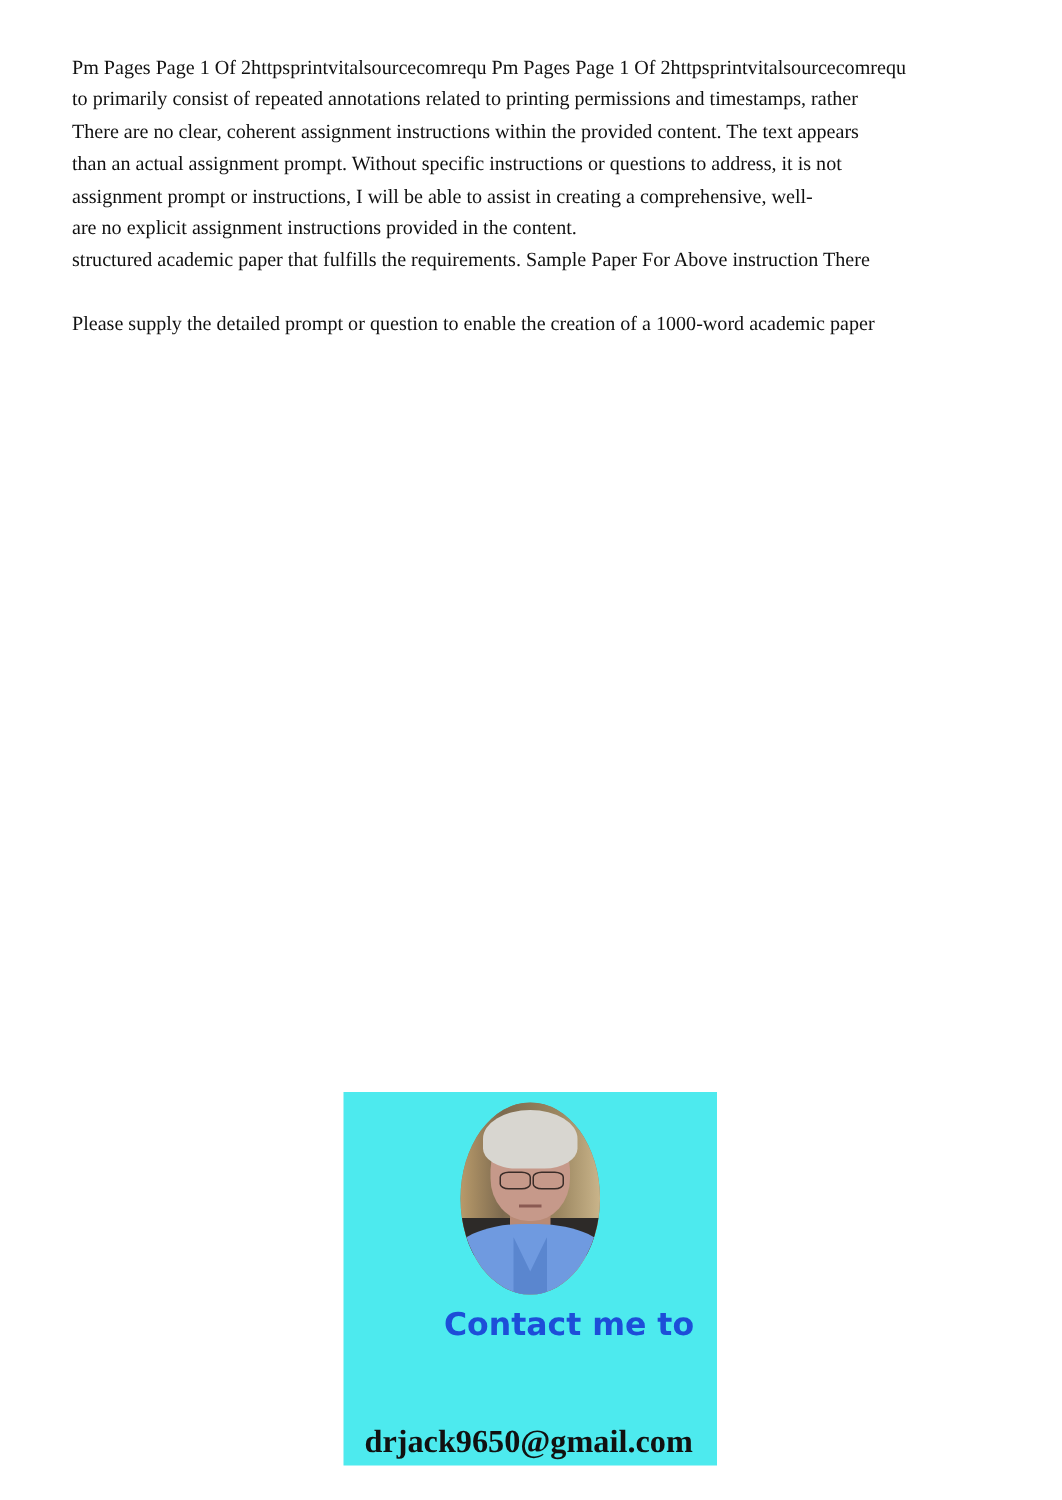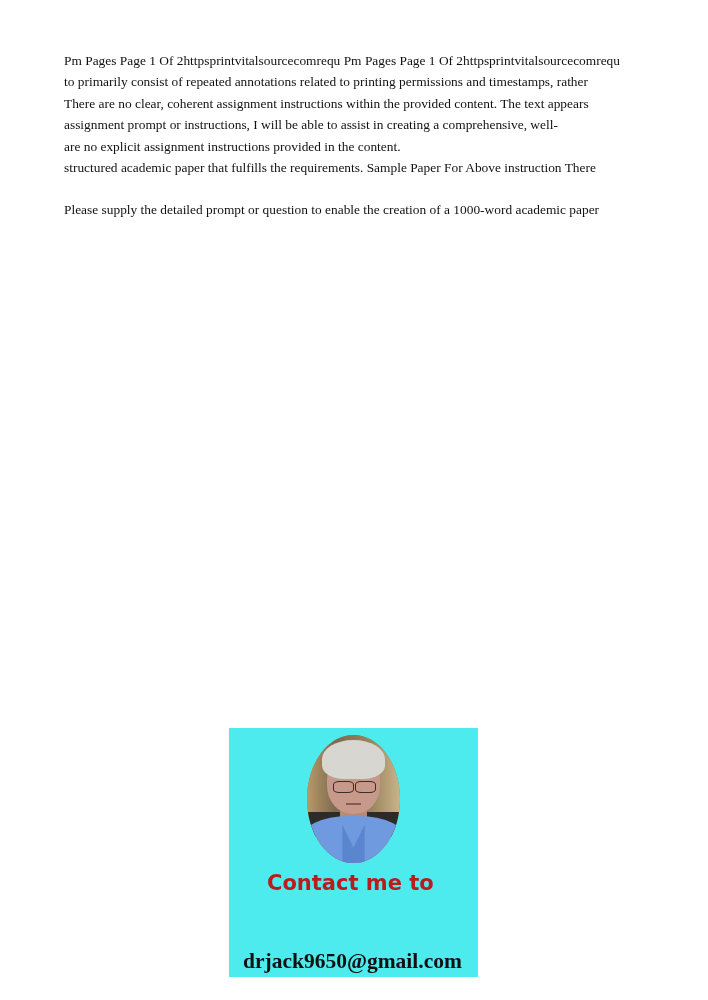--- a/index.html
+++ b/index.html
@@ -17,21 +17,21 @@
     }
     .doc {
       position: absolute;
       left: 48px;
       top: 34px;
       width: 620px;
     }
     .para {
       font-size: 13.4px;
       line-height: 21.4px;
-      margin: 16px;
+      margin: 0;
       white-space: nowrap;
     }
     .para .line { display: block; }
     .para + .para { margin-top: 21px; }
 
     .promo {
       position: absolute;
       left: 229px;
       top: 728px;
       width: 249px;
@@ -94,21 +94,22 @@
 
     .promo .cta {
       position: absolute;
       left: 0;
       right: 0;
       top: 140px;
       font-family: "DejaVu Sans", "Liberation Sans", sans-serif;
       font-weight: bold;
       font-size: 21px;
       line-height: 31px;
-      color: #b91c1c;
+      color: #1d4ed8;
+      padding-left: 29px;
     }
     .promo .cta .l1 { display: block; padding-left: 38px; }
     .promo .cta .l2 { display: block; padding-left: 35px; }
     .promo .email {
       position: absolute;
       left: 14px;
       top: 221px;
       font-family: "Liberation Serif", "DejaVu Serif", serif;
       font-weight: bold;
       font-size: 21.5px;
@@ -117,20 +118,21 @@
     }
   </style>
 </head>
 <body>
 
 <div class="doc">
   <p class="para">
     <span class="line">Pm Pages Page 1 Of 2httpsprintvitalsourcecomrequ Pm Pages Page 1 Of 2httpsprintvitalsourcecomrequ</span>
     <span class="line">to primarily consist of repeated annotations related to printing permissions and timestamps, rather</span>
     <span class="line">There are no clear, coherent assignment instructions within the provided content. The text appears</span>
+    <span class="line">than an actual assignment prompt. Without specific instructions or questions to address, it is not</span>
     <span class="line">assignment prompt or instructions, I will be able to assist in creating a comprehensive, well-</span>
     <span class="line">are no explicit assignment instructions provided in the content.</span>
     <span class="line">structured academic paper that fulfills the requirements. Sample Paper For Above instruction There</span>
   </p>
   <p class="para">
     <span class="line">Please supply the detailed prompt or question to enable the creation of a 1000-word academic paper</span>
   </p>
 </div>
 
 <div class="promo">

